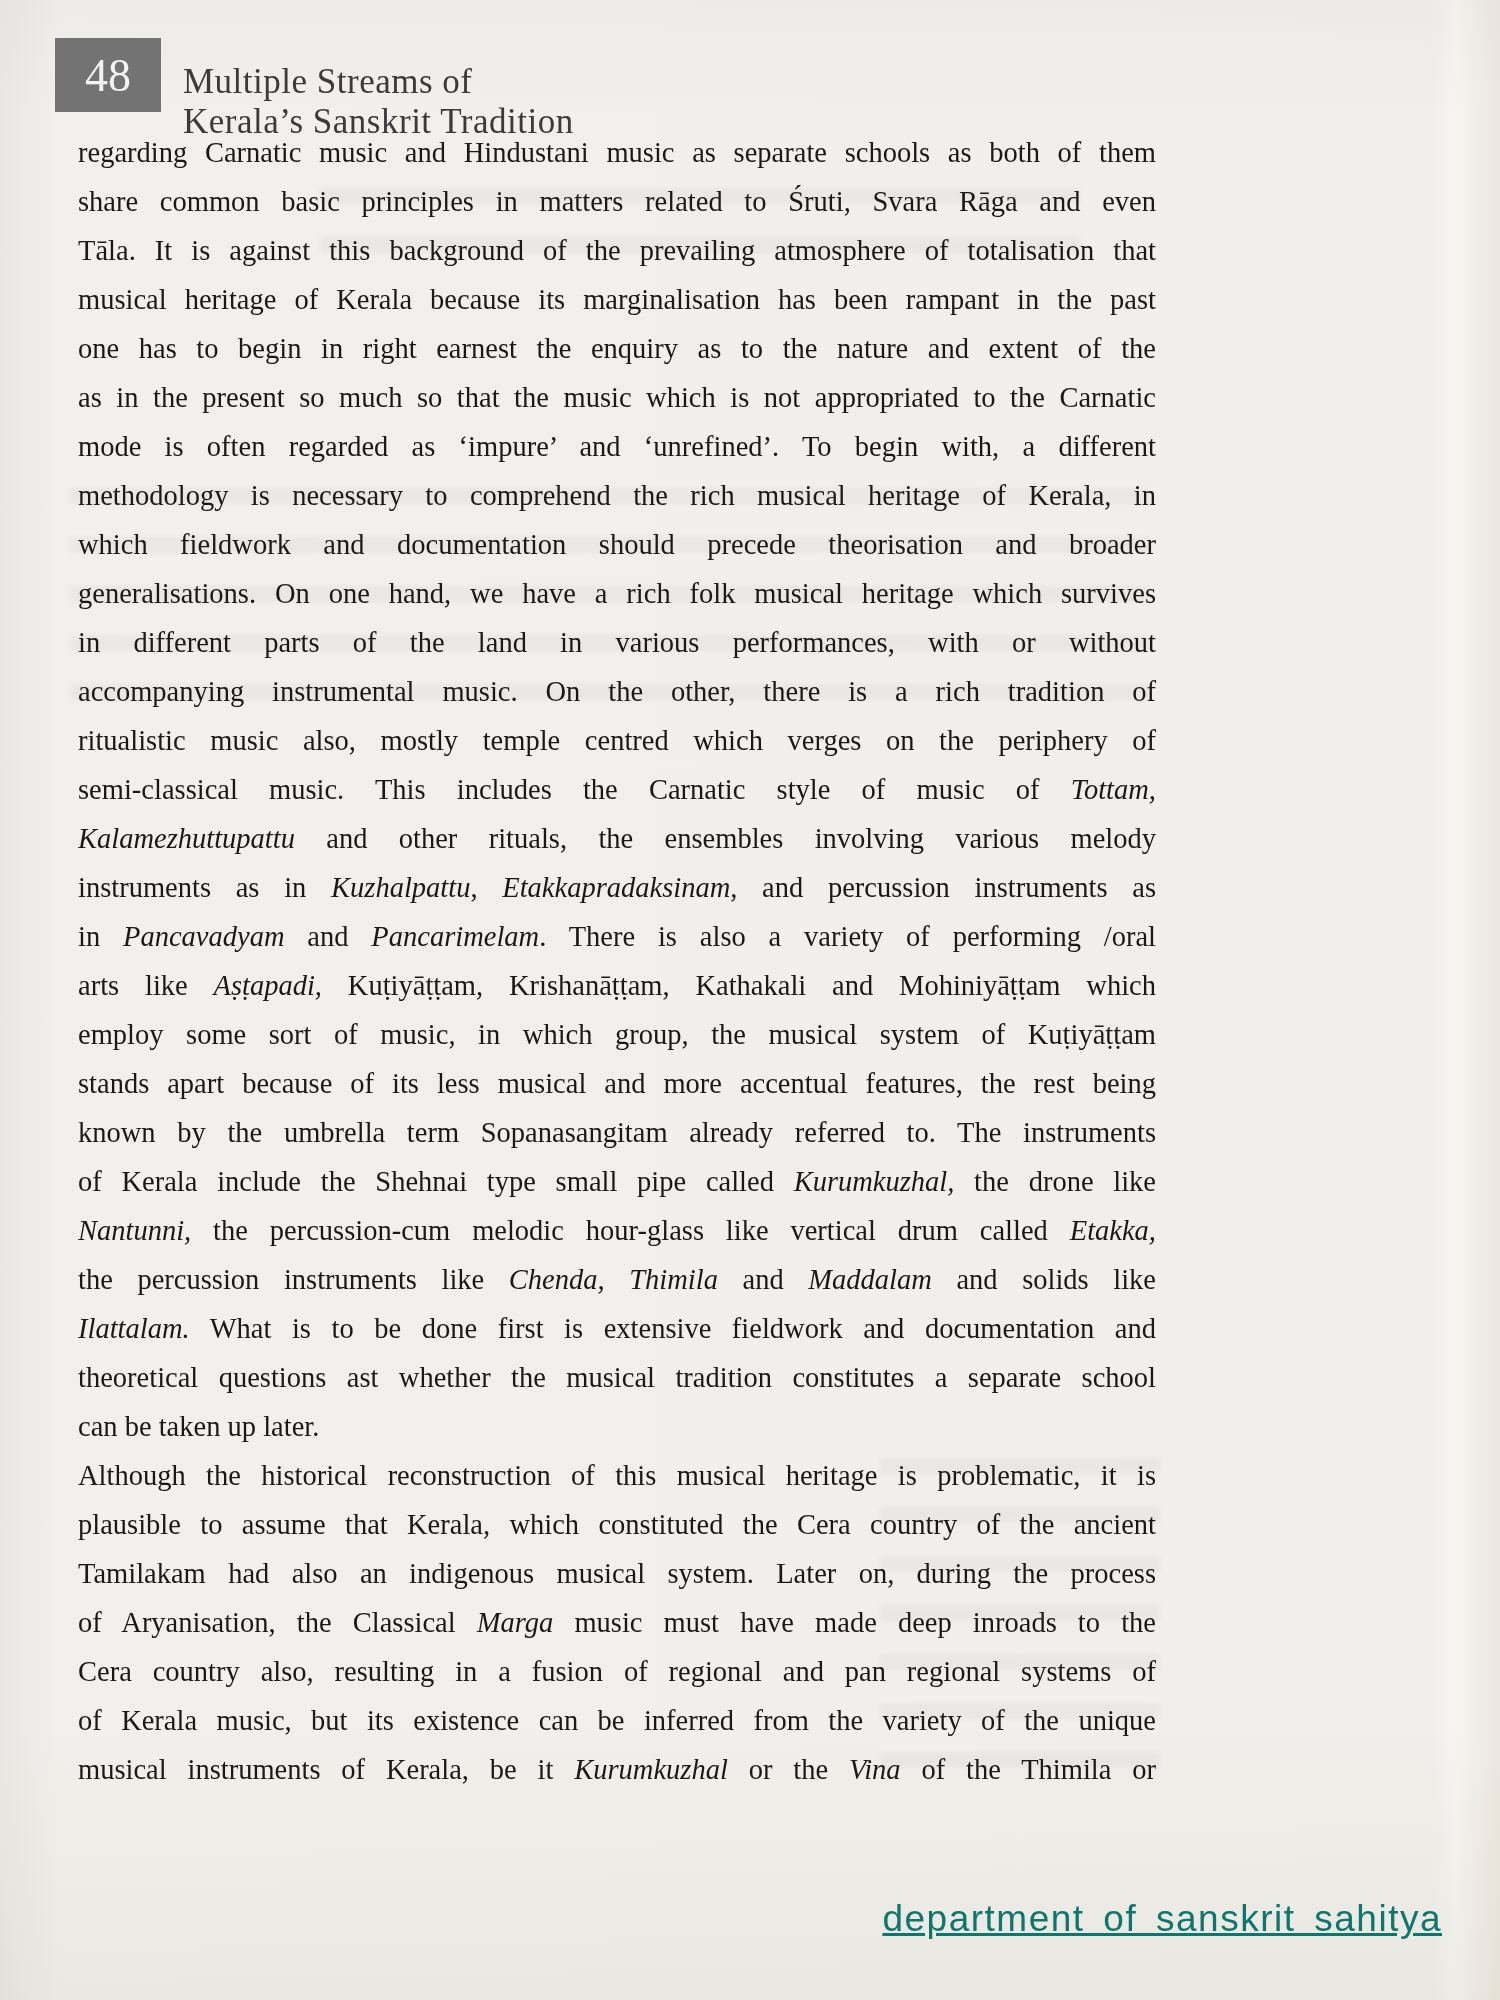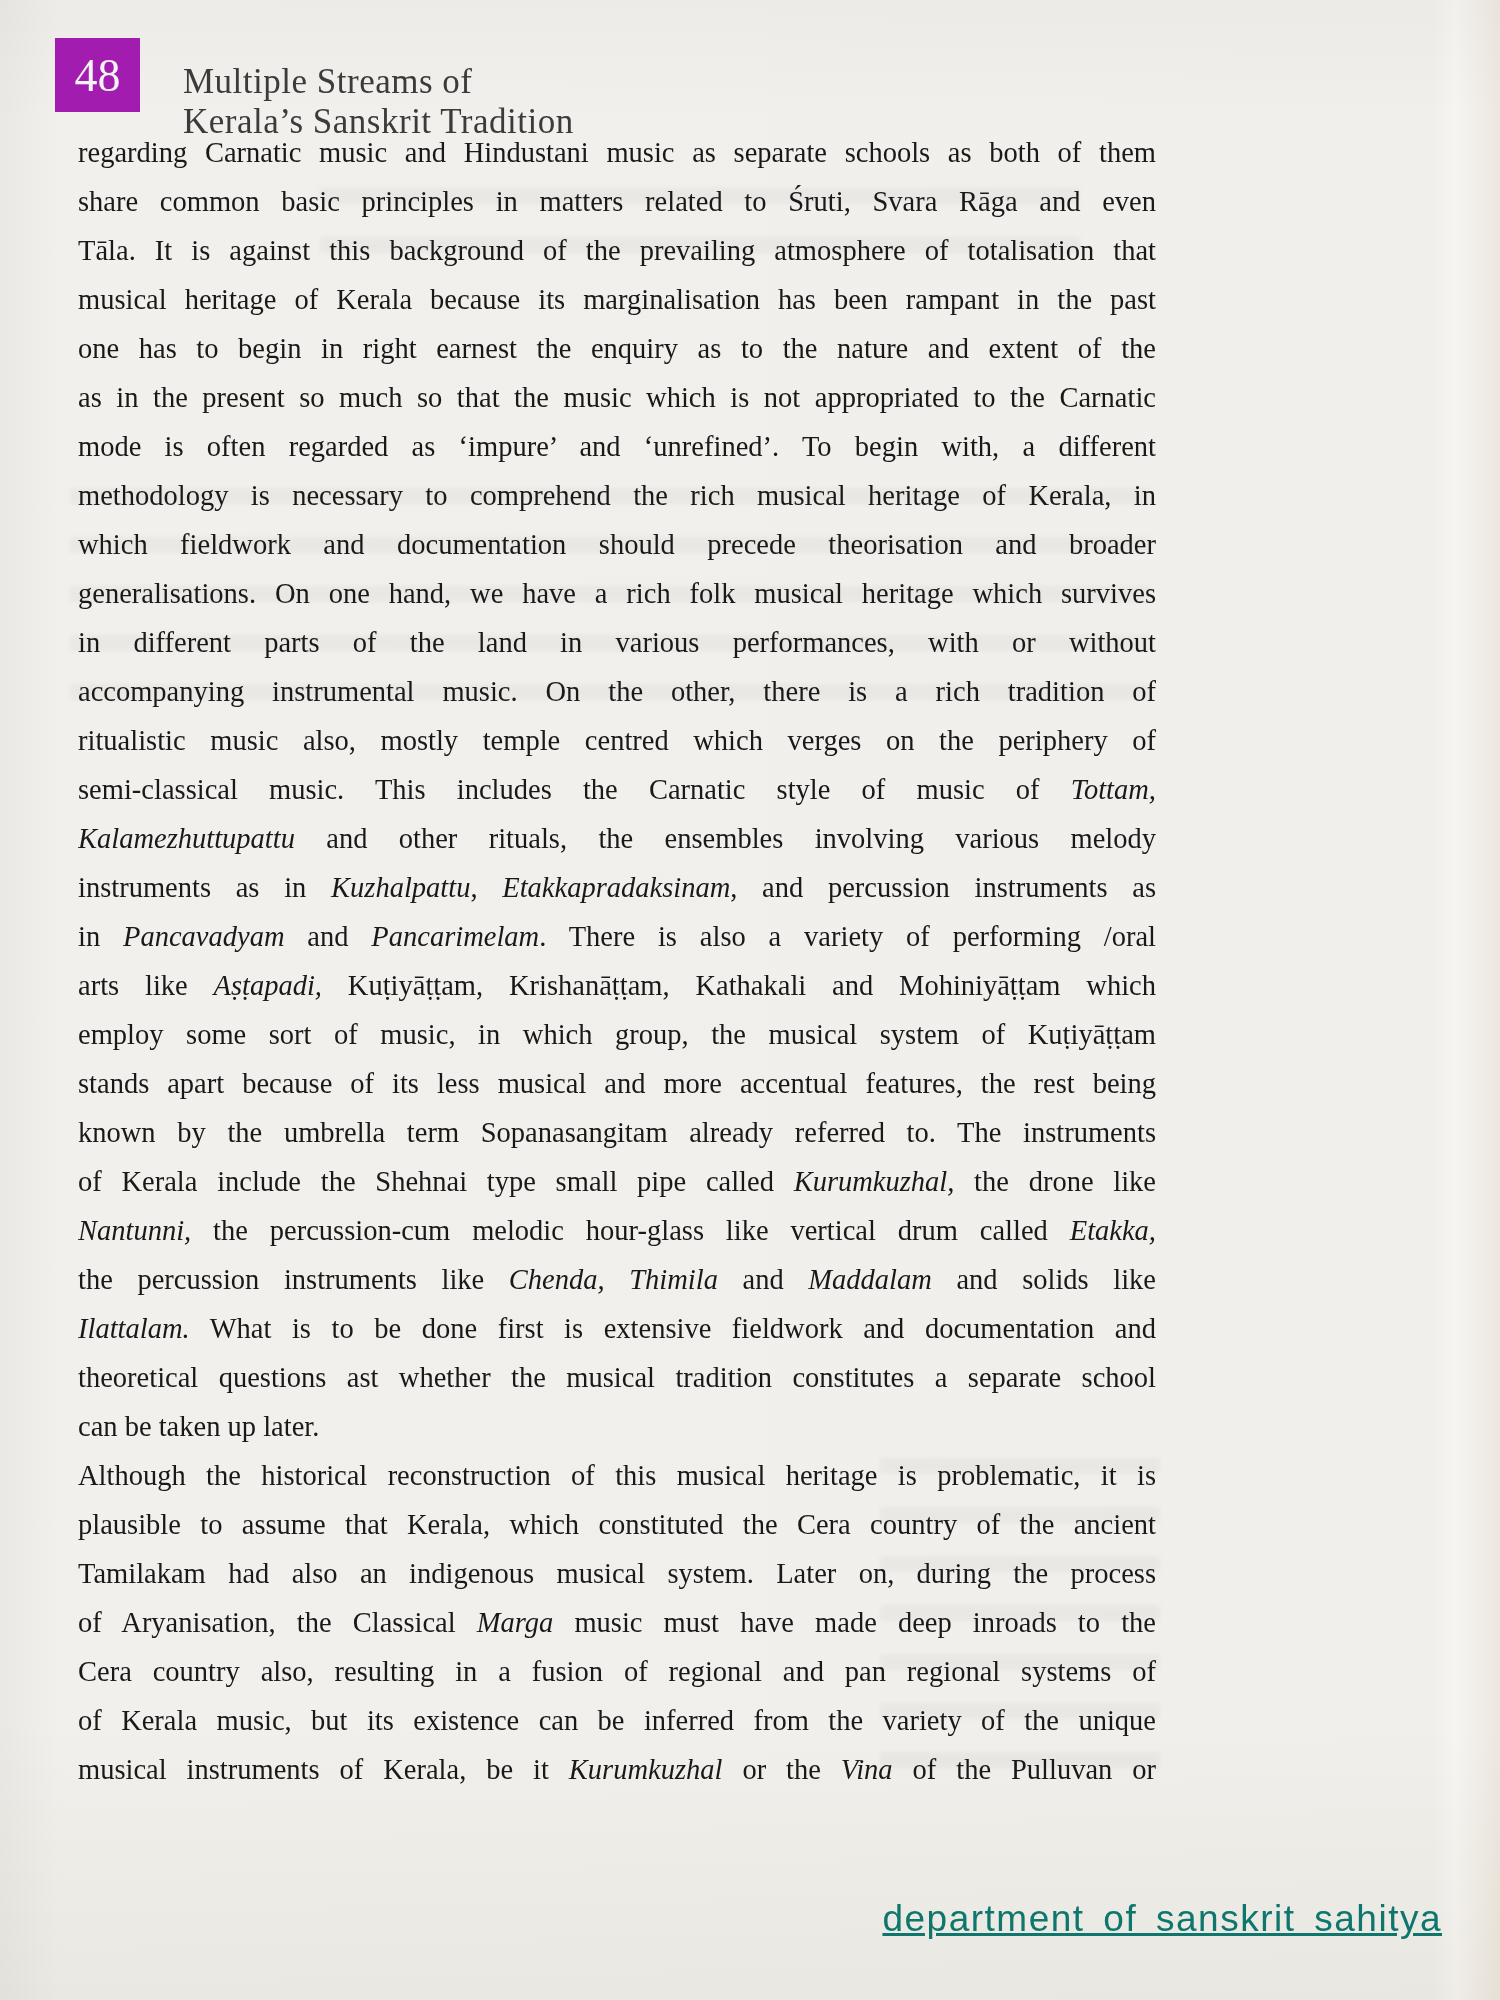--- a/index.html
+++ b/index.html
@@ -25,22 +25,22 @@
       transparent 34px, transparent 49px);
     pointer-events: none;
   }
   .bleed-1 { left: 320px; top: 170px;  width: 760px;  height: 110px; }
   .bleed-2 { left: 70px;  top: 470px;  width: 1080px; height: 260px; }
   .bleed-3 { left: 880px; top: 1440px; width: 280px;  height: 330px; }
 
   .page-number-box {
     position: absolute;
     left: 55px; top: 38px;
-    width: 85px; height: 74px;
-    background: #a21caf;
+    width: 106px; height: 74px;
+    background: #737373;
     color: #f3f3f3;
     font-family: "Liberation Serif", serif;
     font-size: 46px;
     display: flex;
     align-items: center;
     justify-content: center;
   }
 
   .header-title {
     position: absolute;
@@ -127,16 +127,16 @@
     <div class="line"><span>the percussion instruments like </span><i>Chenda, Thimila</i><span> and </span><i>Maddalam</i><span> and solids like</span></div>
     <div class="line"><i>Ilattalam.</i><span> What is to be done first is extensive fieldwork and documentation and</span></div>
     <div class="line"><span>theoretical questions ast whether the musical tradition constitutes a separate school</span></div>
     <div class="line last"><span>can be taken up later.</span></div>
     <div class="line"><span>Although the historical reconstruction of this musical heritage is problematic, it is</span></div>
     <div class="line"><span>plausible to assume that Kerala, which constituted the Cera country of the ancient</span></div>
     <div class="line"><span>Tamilakam had also an indigenous musical system. Later on, during the process</span></div>
     <div class="line"><span>of Aryanisation, the Classical </span><i>Marga</i><span> music must have made deep inroads to the</span></div>
     <div class="line"><span>Cera country also, resulting in a fusion of regional and pan regional systems of</span></div>
     <div class="line"><span>of Kerala music, but its existence can be inferred from the variety of the unique</span></div>
-    <div class="line"><span>musical instruments of Kerala, be it </span><i>Kurumkuzhal</i><span> or the </span><i>Vina</i><span> of the Pulluvan or</span></div>
+    <div class="line"><span>musical instruments of Kerala, be it </span><i>Kurumkuzhal</i><span> or the </span><i>Vina</i><span> of the Thimila or</span></div>
   </div>
 
 <div class="page-footer">department of sanskrit sahitya</div>
 
 </body></html>

